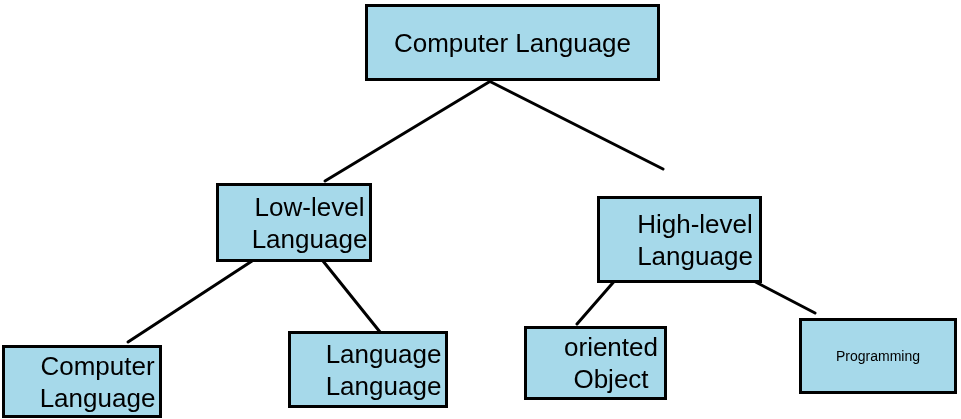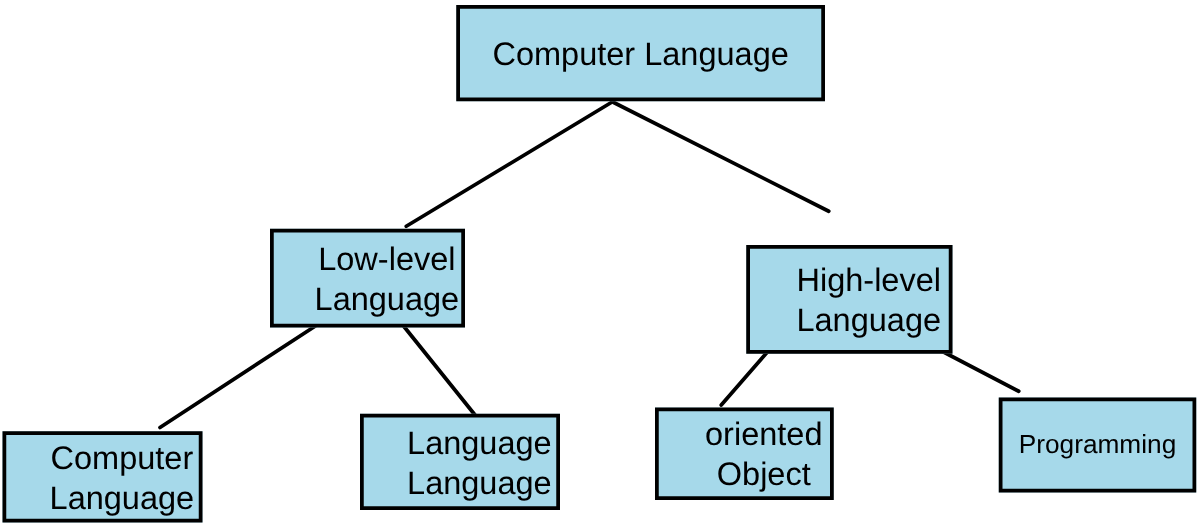--- a/index.html
+++ b/index.html
@@ -34,21 +34,21 @@
   }
   .node.align-center {
     align-items: center;
     text-align: center;
   }
   .node.align-left {
     align-items: center;
     padding-left: 31px;
   }
   .node .line-small {
-    font-size: 21px;
+    font-size: 14px;
     line-height: 30px;
   }
   .edge {
     stroke: #000000;
     stroke-width: 3;
     stroke-linecap: round;
   }
 </style>
 </head>
 <body>

